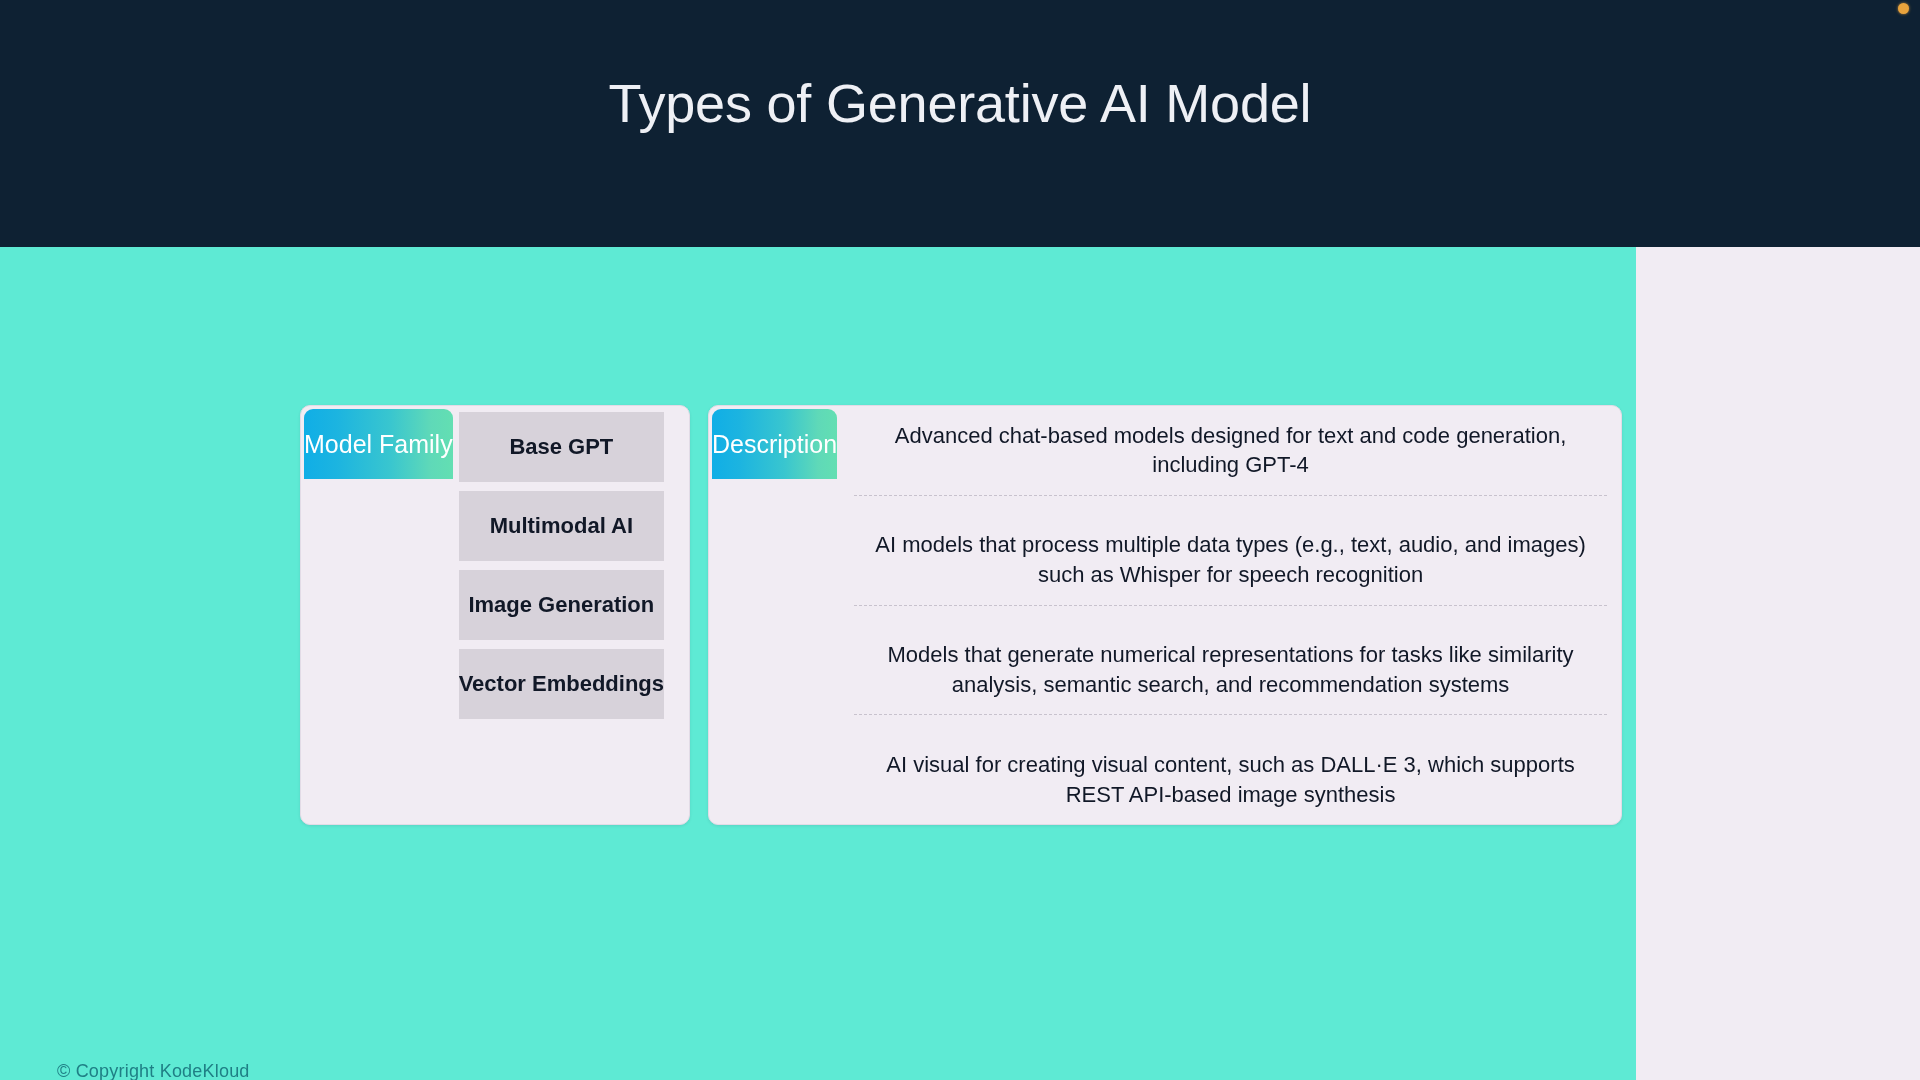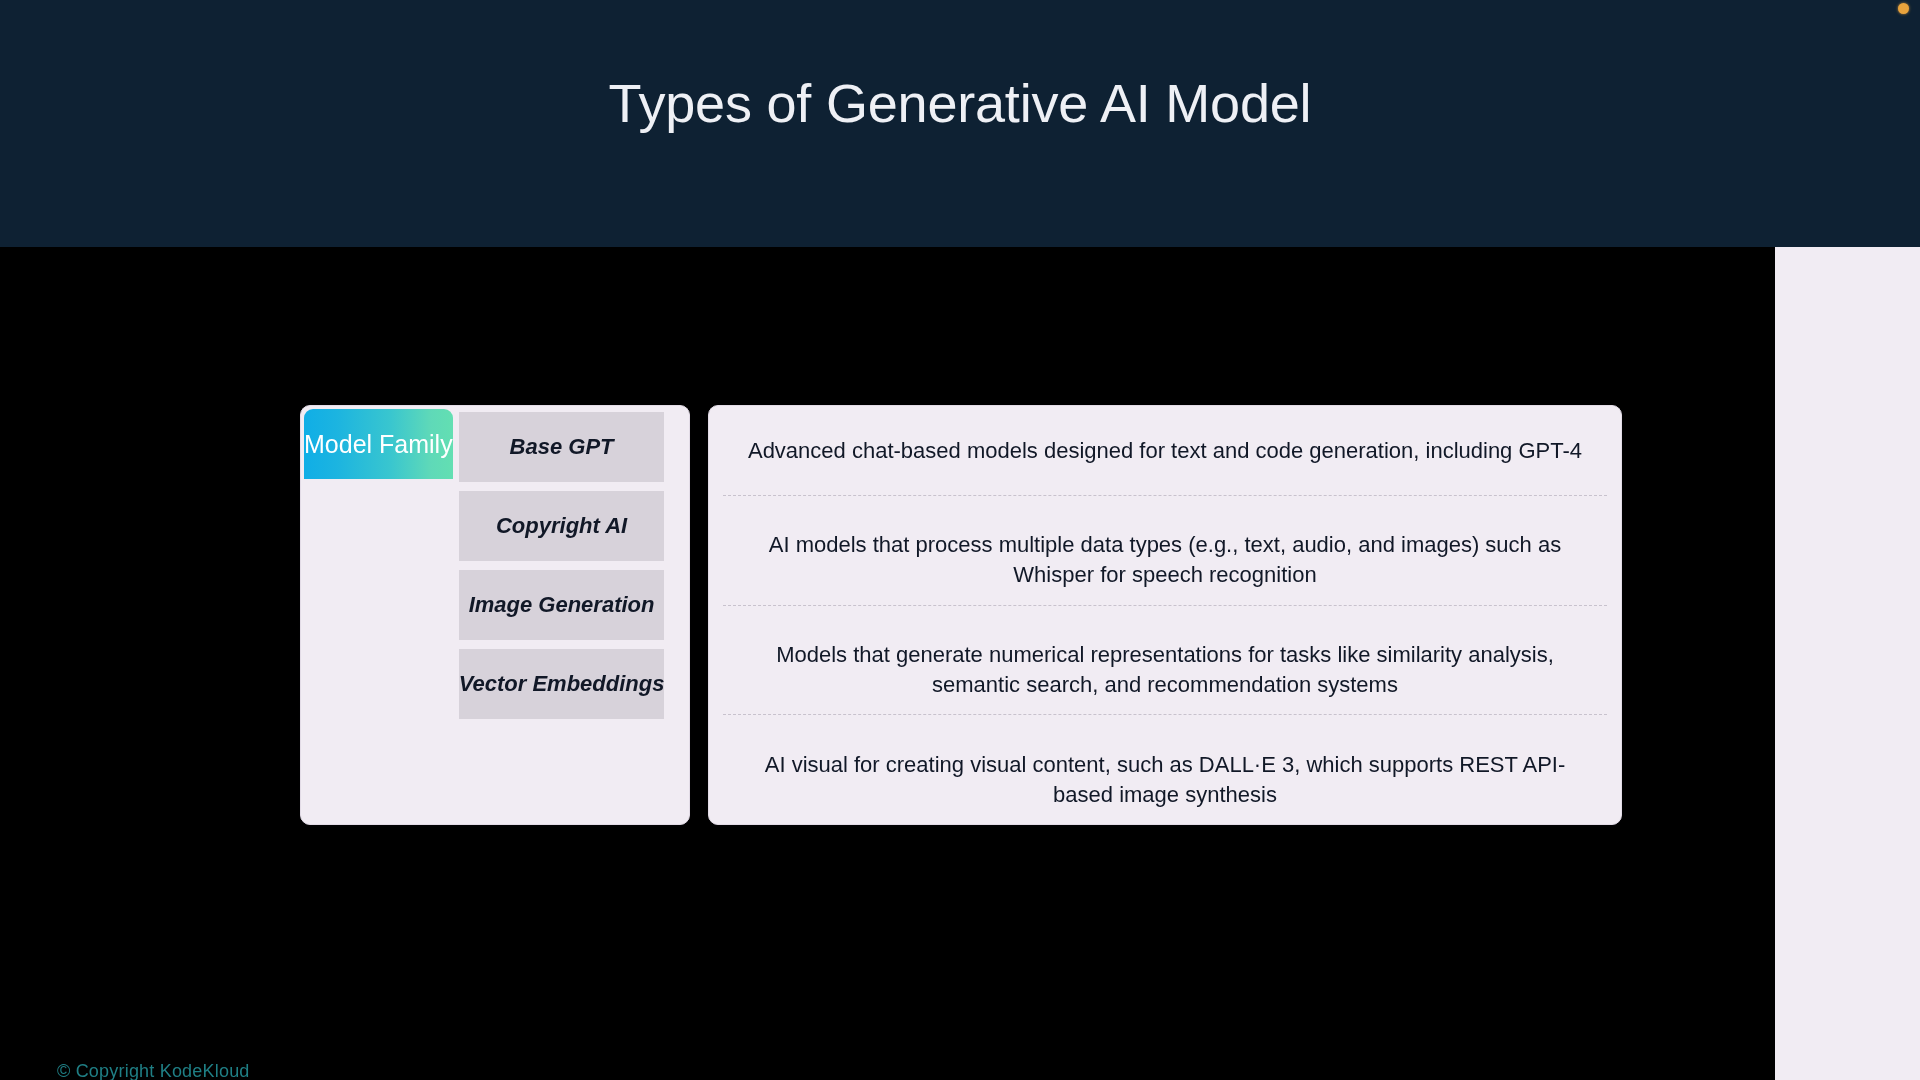--- a/index.html
+++ b/index.html
@@ -2,21 +2,21 @@
 <html><head>
 <meta charset="utf-8">
 <style>
   * { margin:0; padding:0; box-sizing:border-box; }
   html, body {
     width:1920px; height:1080px;
     background:#f1ecf3;
     font-family:"Liberation Sans", sans-serif;
     overflow:hidden;
   }
-  #slide { position:relative; width:1775px; height:1080px; background:#000000; }
+  #slide { position:relative; width:1636px; height:1080px; background:#5eead4; }
 
   
   #header-band {
     position:absolute; left:0; top:0; width:1920px; height:247px;
     background:#0e2133;
   }
   #slide-title {
     position:absolute; left:0; top:72px; width:1920px;
     text-align:center;
     font-size:54px;
@@ -55,21 +55,21 @@
     display:flex; align-items:center; justify-content:center;
     background:linear-gradient(90deg,#10aee6 0%,#1cb4e0 22%,#39c6cf 58%,#5fd9b8 85%,#63dfb2 100%);
     color:#ffffff;
     font-size:25px;
     font-weight:400;
     border-radius:9px 9px 0 0;
     margin:3px 3px 0 3px;
   }
   #description-card .col-header { font-size:25px; }
 
-  .family-body { padding:6px 3px 10px 3px; display:flex; flex-direction:column; gap:9px;font-style:italic; }
+  .family-body { padding:6px 3px 10px 3px; display:flex; flex-direction:column; gap:9px; }
   .family-cell {
     height:70px;
     display:flex; align-items:center; justify-content:center;
     background:#d7d2da;
     color:#111827;
     font-size:22px;
     font-weight:bold;
   }
 
   .desc-body { flex:1; display:flex; flex-direction:column; padding:0 14px;gap:20px; }
@@ -107,32 +107,33 @@
 
   <div id="table-wrap">
 
     <div id="family-card" class="card">
       <div class="col-header">Model Family</div>
       <div class="family-body">
         <div class="family-cell">
           <span>Base GPT</span>
         </div>
         <div class="family-cell">
-          <span>Copyright AI</span>
+          <span>Multimodal AI</span>
         </div>
         <div class="family-cell">
           <span>Image Generation</span>
         </div>
         <div class="family-cell">
           <span>Vector Embeddings</span>
         </div>
       </div>
     </div>
 
     <div id="description-card" class="card">
+      <div class="col-header">Description</div>
       <div class="desc-body">
         <div class="desc-cell">
           <span>Advanced chat-based models designed for text and code generation, including GPT-4</span>
         </div>
         <div class="desc-cell">
           <span>AI models that process multiple data types (e.g., text, audio, and images) such as Whisper for speech recognition</span>
         </div>
         <div class="desc-cell">
           <span>Models that generate numerical representations for tasks like similarity analysis, semantic search, and recommendation systems</span>
         </div>

